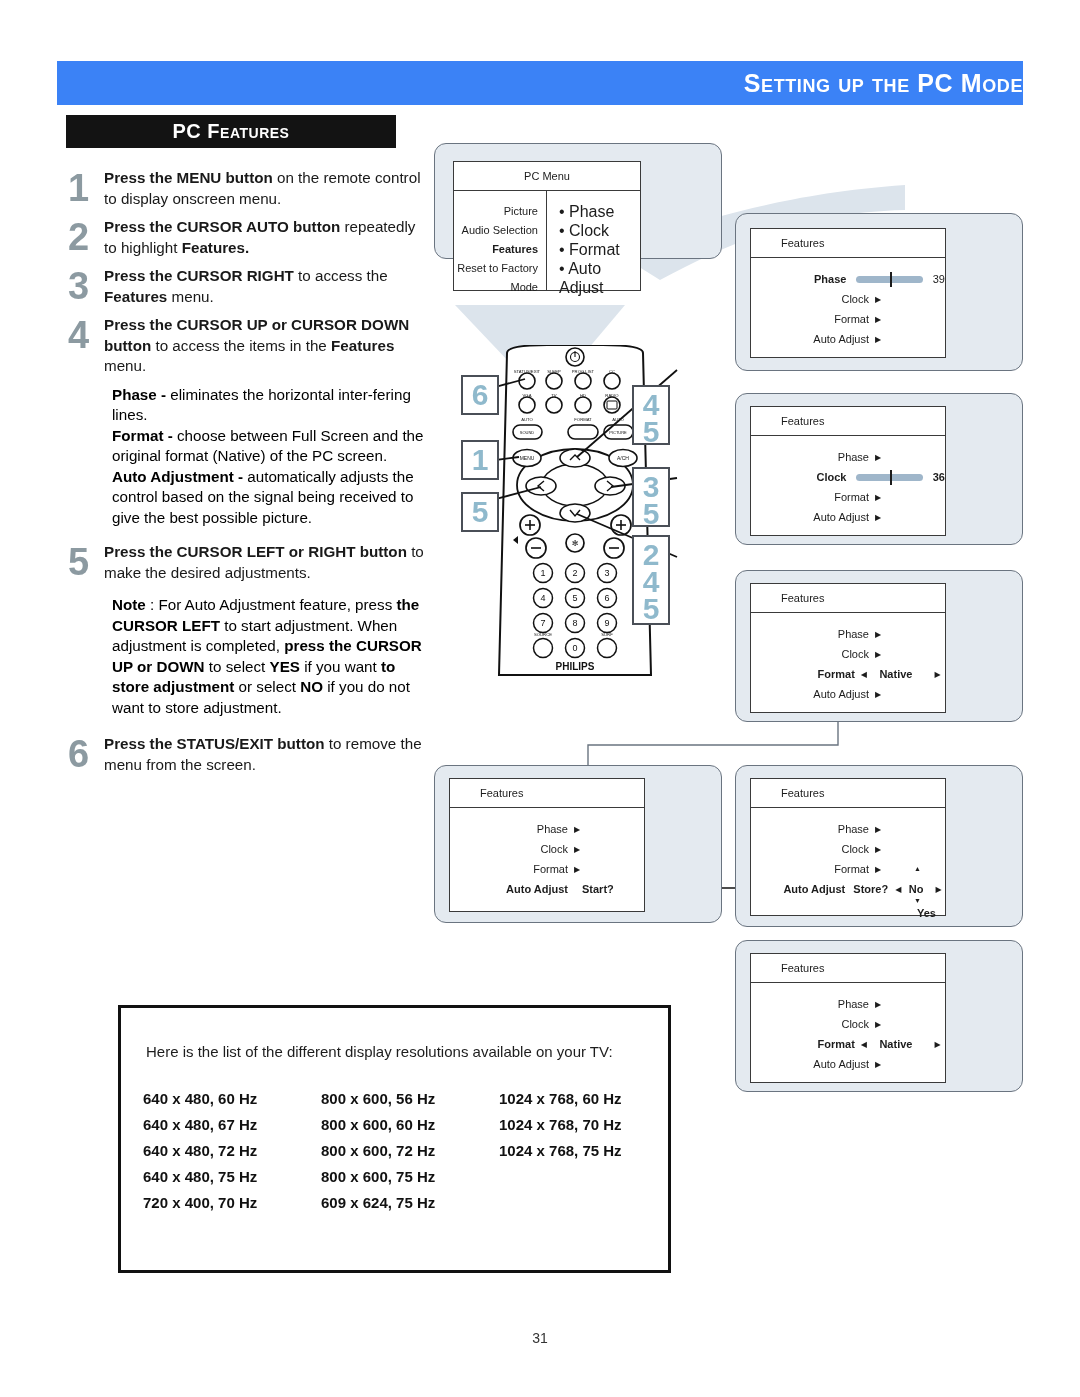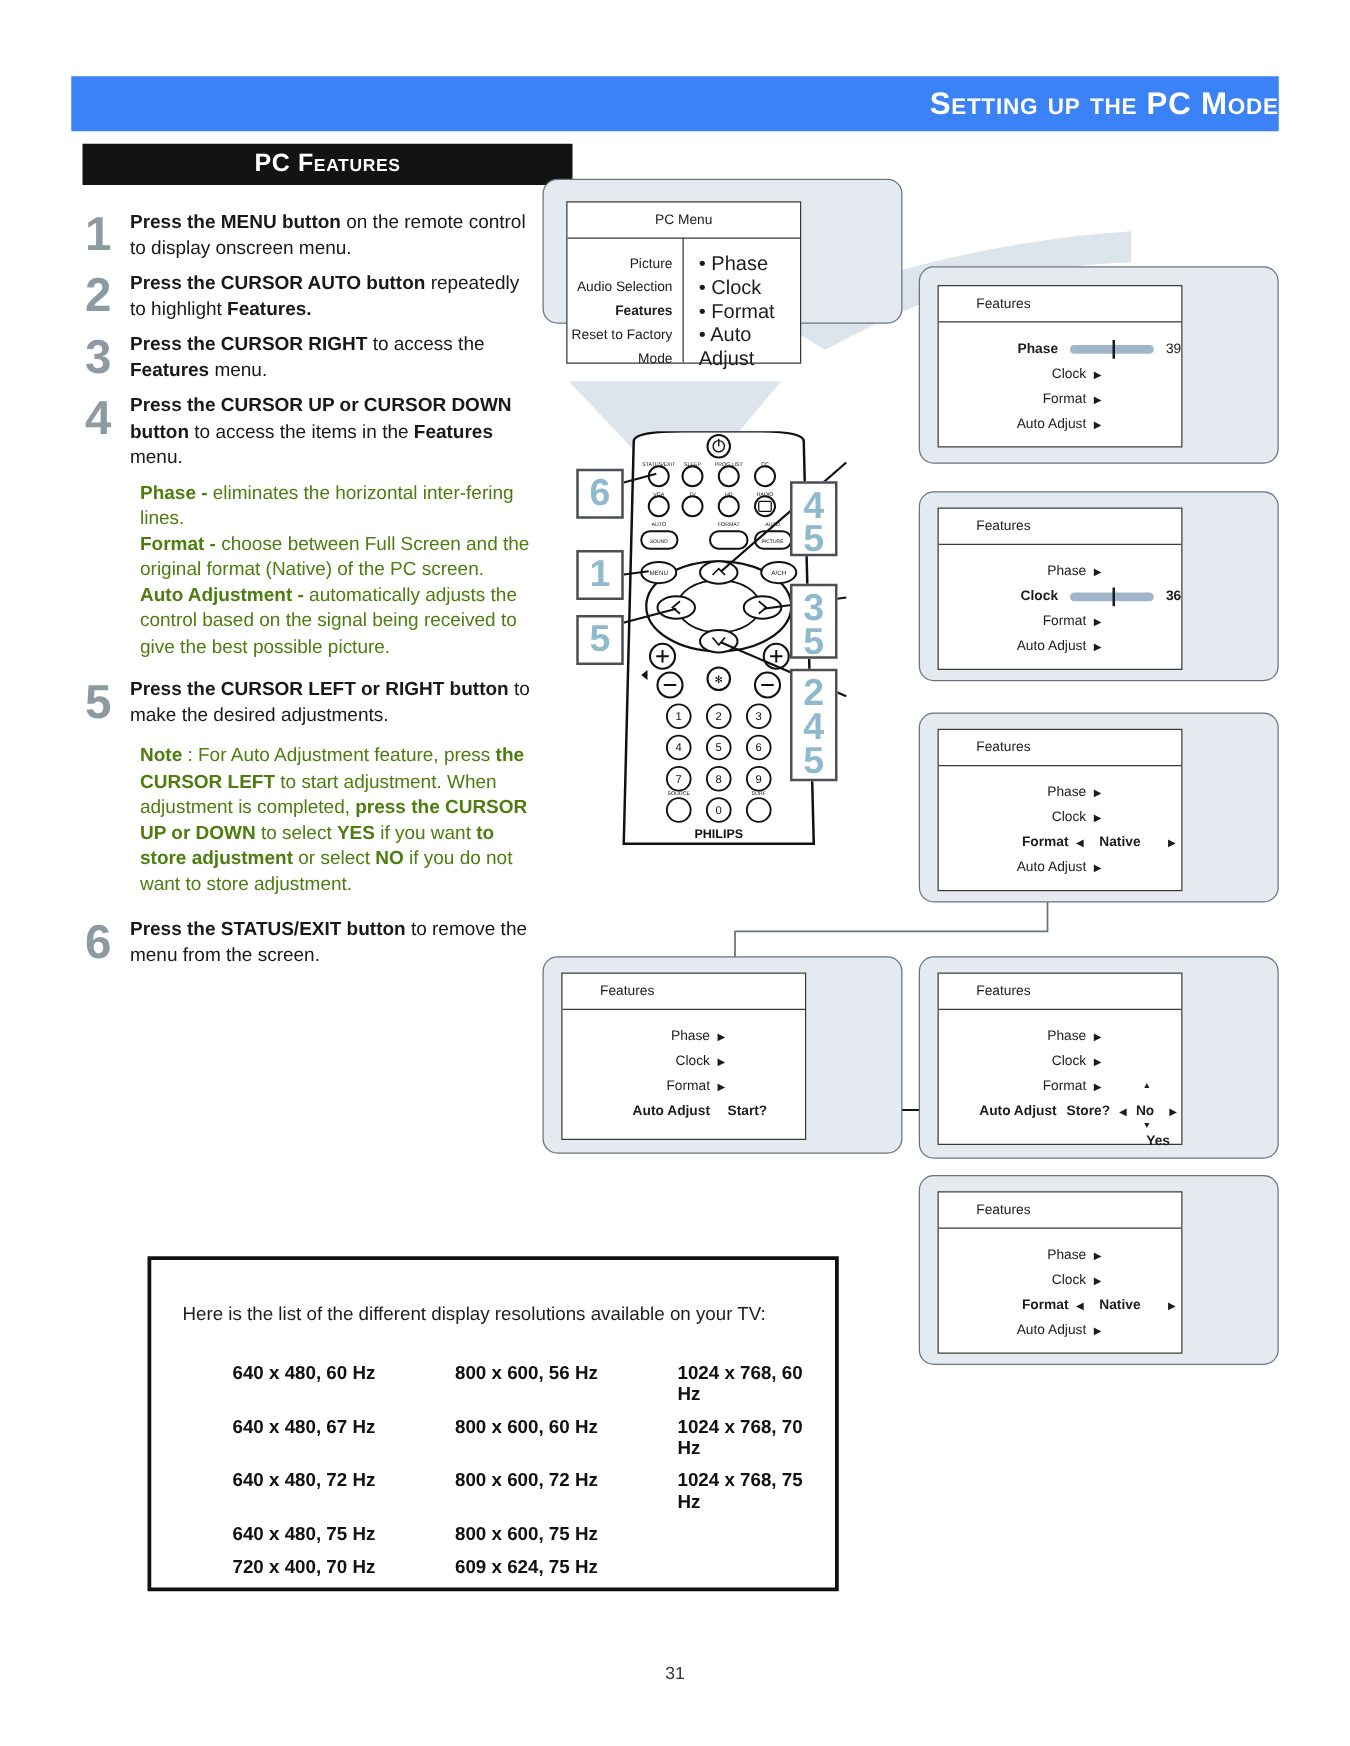--- a/index.html
+++ b/index.html
@@ -34,21 +34,21 @@
     font-weight: bold;
     letter-spacing: 0.6px;
     font-variant: small-caps;
   }
 
   
   .section-head {
     position: absolute;
     left: 66px;
     top: 115px;
-    width: 392px;
+    width: 330px;
     height: 33px;
     background: #131313;
     display: flex;
     align-items: center;
     justify-content: center;
   }
   .section-head .title {
     color: #ffffff;
     font-size: 20px;
     font-weight: bold;
@@ -81,21 +81,21 @@
   }
   .step-body {
     flex: 1 1 auto;
     font-size: 15.2px;
     line-height: 20.5px;
     color: #191919;
   }
   .para {
     font-size: 15.2px;
     line-height: 20.5px;
-    color: #4d7c0f;
+    color: #000000;
     margin-left: 44px;
     margin-bottom: 0px;
   }
   .para.gap { margin-top: 12px; }
   b { font-weight: bold; }
 
   
   .res-box {
     position: absolute;
     left: 118px;
@@ -119,21 +119,20 @@
     top: 82px;
     width: 510px;
     display: grid;
     grid-template-columns: 178px 178px 160px;
     row-gap: 9px;
   }
   .res-cell {
     font-size: 15px;
     font-weight: bold;
     color: #111111;
-    margin-left: 43px;
   }
 
   
   .page-num {
     position: absolute;
     left: 0;
     top: 1330px;
     width: 1080px;
     text-align: center;
     font-size: 14px;

